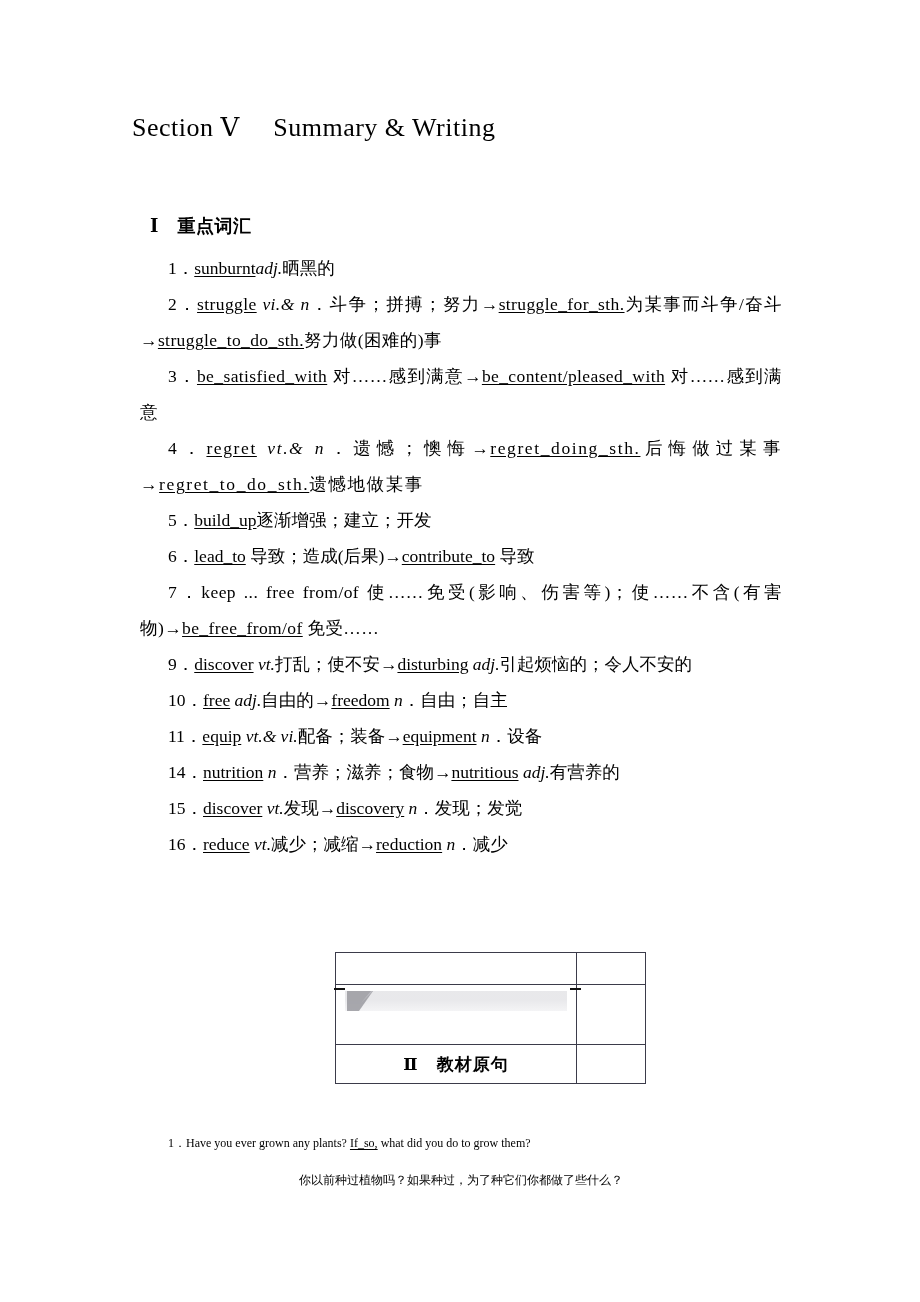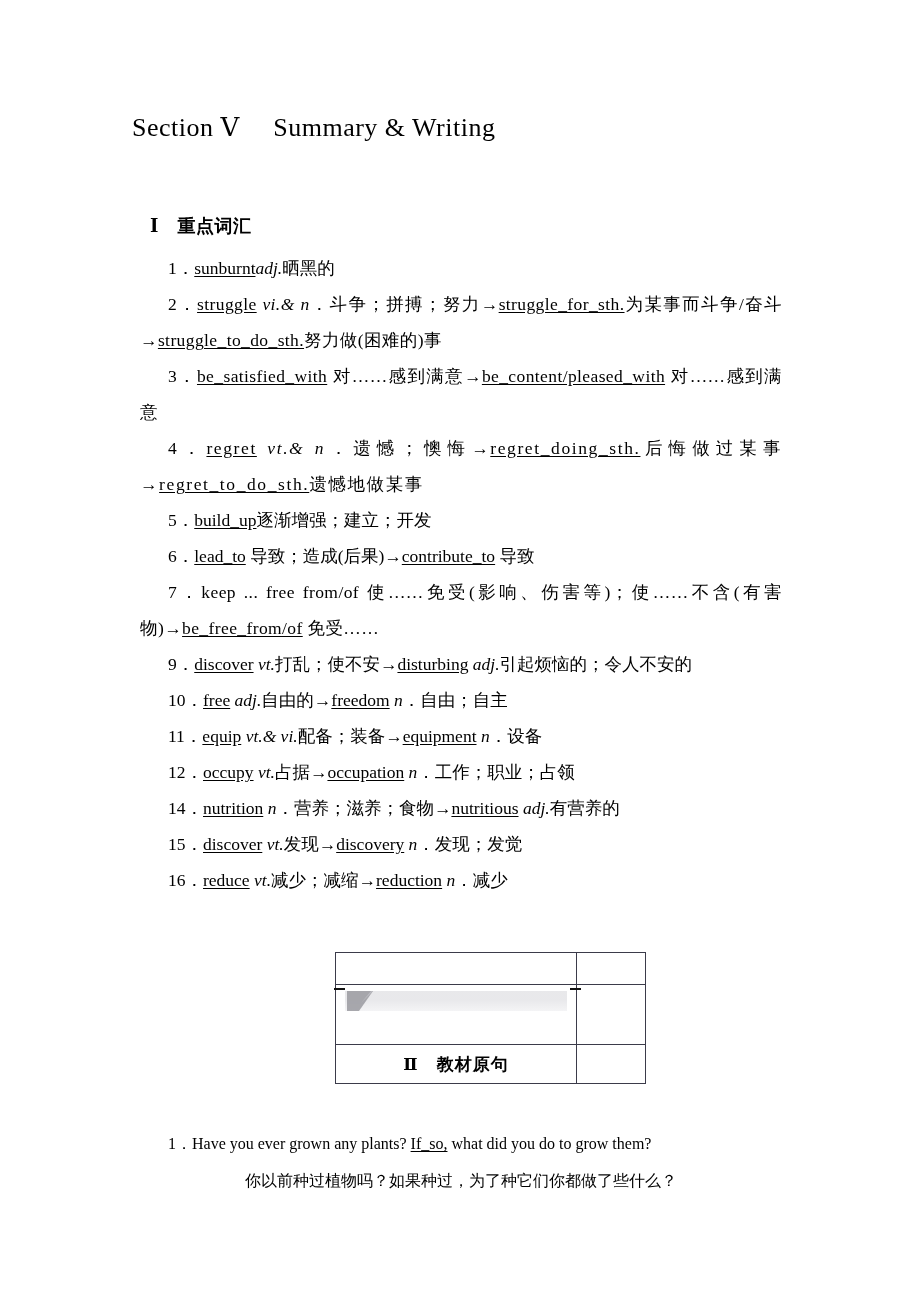--- a/index.html
+++ b/index.html
@@ -148,21 +148,21 @@
     height: 1.6px;
     background: #111;
   }
 
   
   .bottom {
     position: absolute;
     left: 140px;
     top: 1125px;
     width: 642px;
-    font-size: 16px;
+    font-size: 12px;
     line-height: 37px;
   }
   .bottom .en { text-indent: 28px; margin: 0; }
   .bottom .cn { text-indent: 0px; margin: 0; text-align: center; }
 </style>
 </head>
 <body>
 
 <div class="page">
 
@@ -206,23 +206,20 @@
     </p>
 
     <p class="entry">
       <span>10．</span><span class="u">free</span> <span class="it">adj.</span><span>自由的</span><span class="arrow">→</span><span class="u">freedom</span> <span class="it">n</span><span>．自由；自主</span>
     </p>
 
     <p class="entry">
       <span>11．</span><span class="u">equip</span> <span class="it">vt.&amp; vi.</span><span>配备；装备</span><span class="arrow">→</span><span class="u">equipment</span> <span class="it">n</span><span>．设备</span>
     </p>
 
-    <p class="entry">
-      <span>12．</span><span class="u">occupy</span> <span class="it">vt.</span><span>占据</span><span class="arrow">→</span><span class="u">occupation</span> <span class="it">n</span><span>．工作；职业；占领</span>
-    </p>
 
 
     <p class="entry">
       <span>14．</span><span class="u">nutrition</span> <span class="it">n</span><span>．营养；滋养；食物</span><span class="arrow">→</span><span class="u">nutritious</span> <span class="it">adj.</span><span>有营养的</span>
     </p>
 
     <p class="entry">
       <span>15．</span><span class="u">discover</span> <span class="it">vt.</span><span>发现</span><span class="arrow">→</span><span class="u">discovery</span> <span class="it">n</span><span>．发现；发觉</span>
     </p>
 

